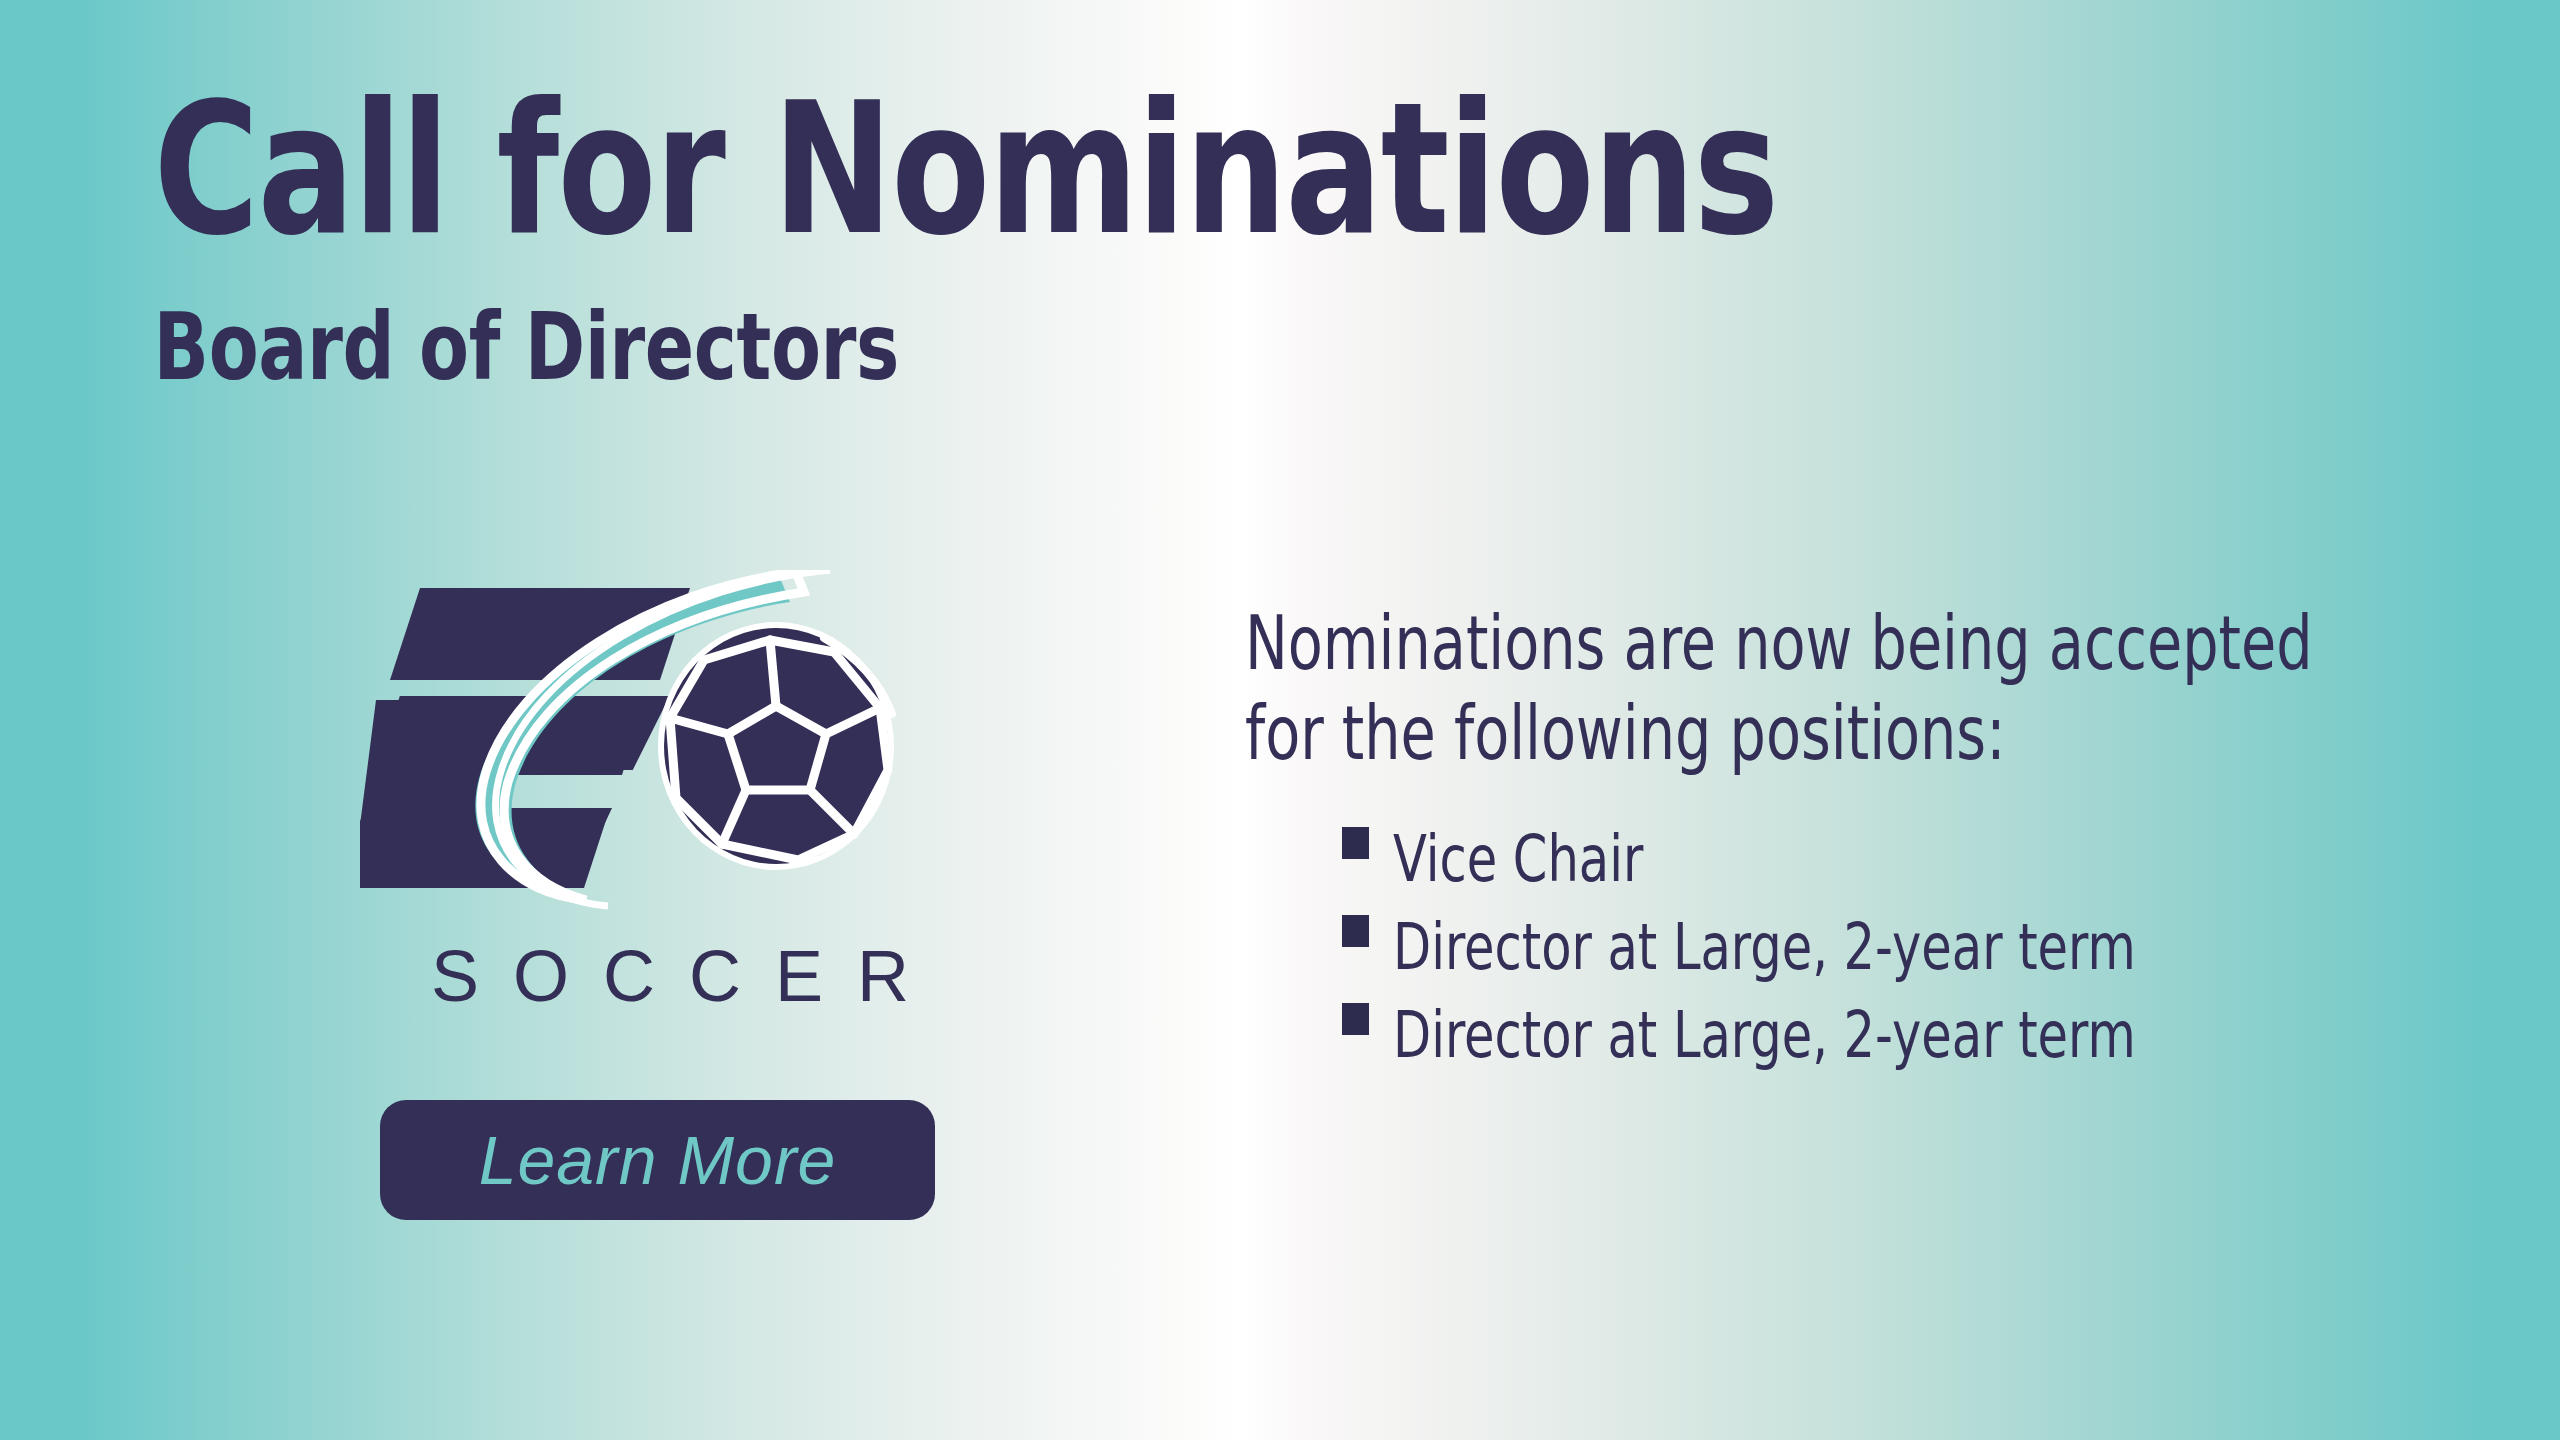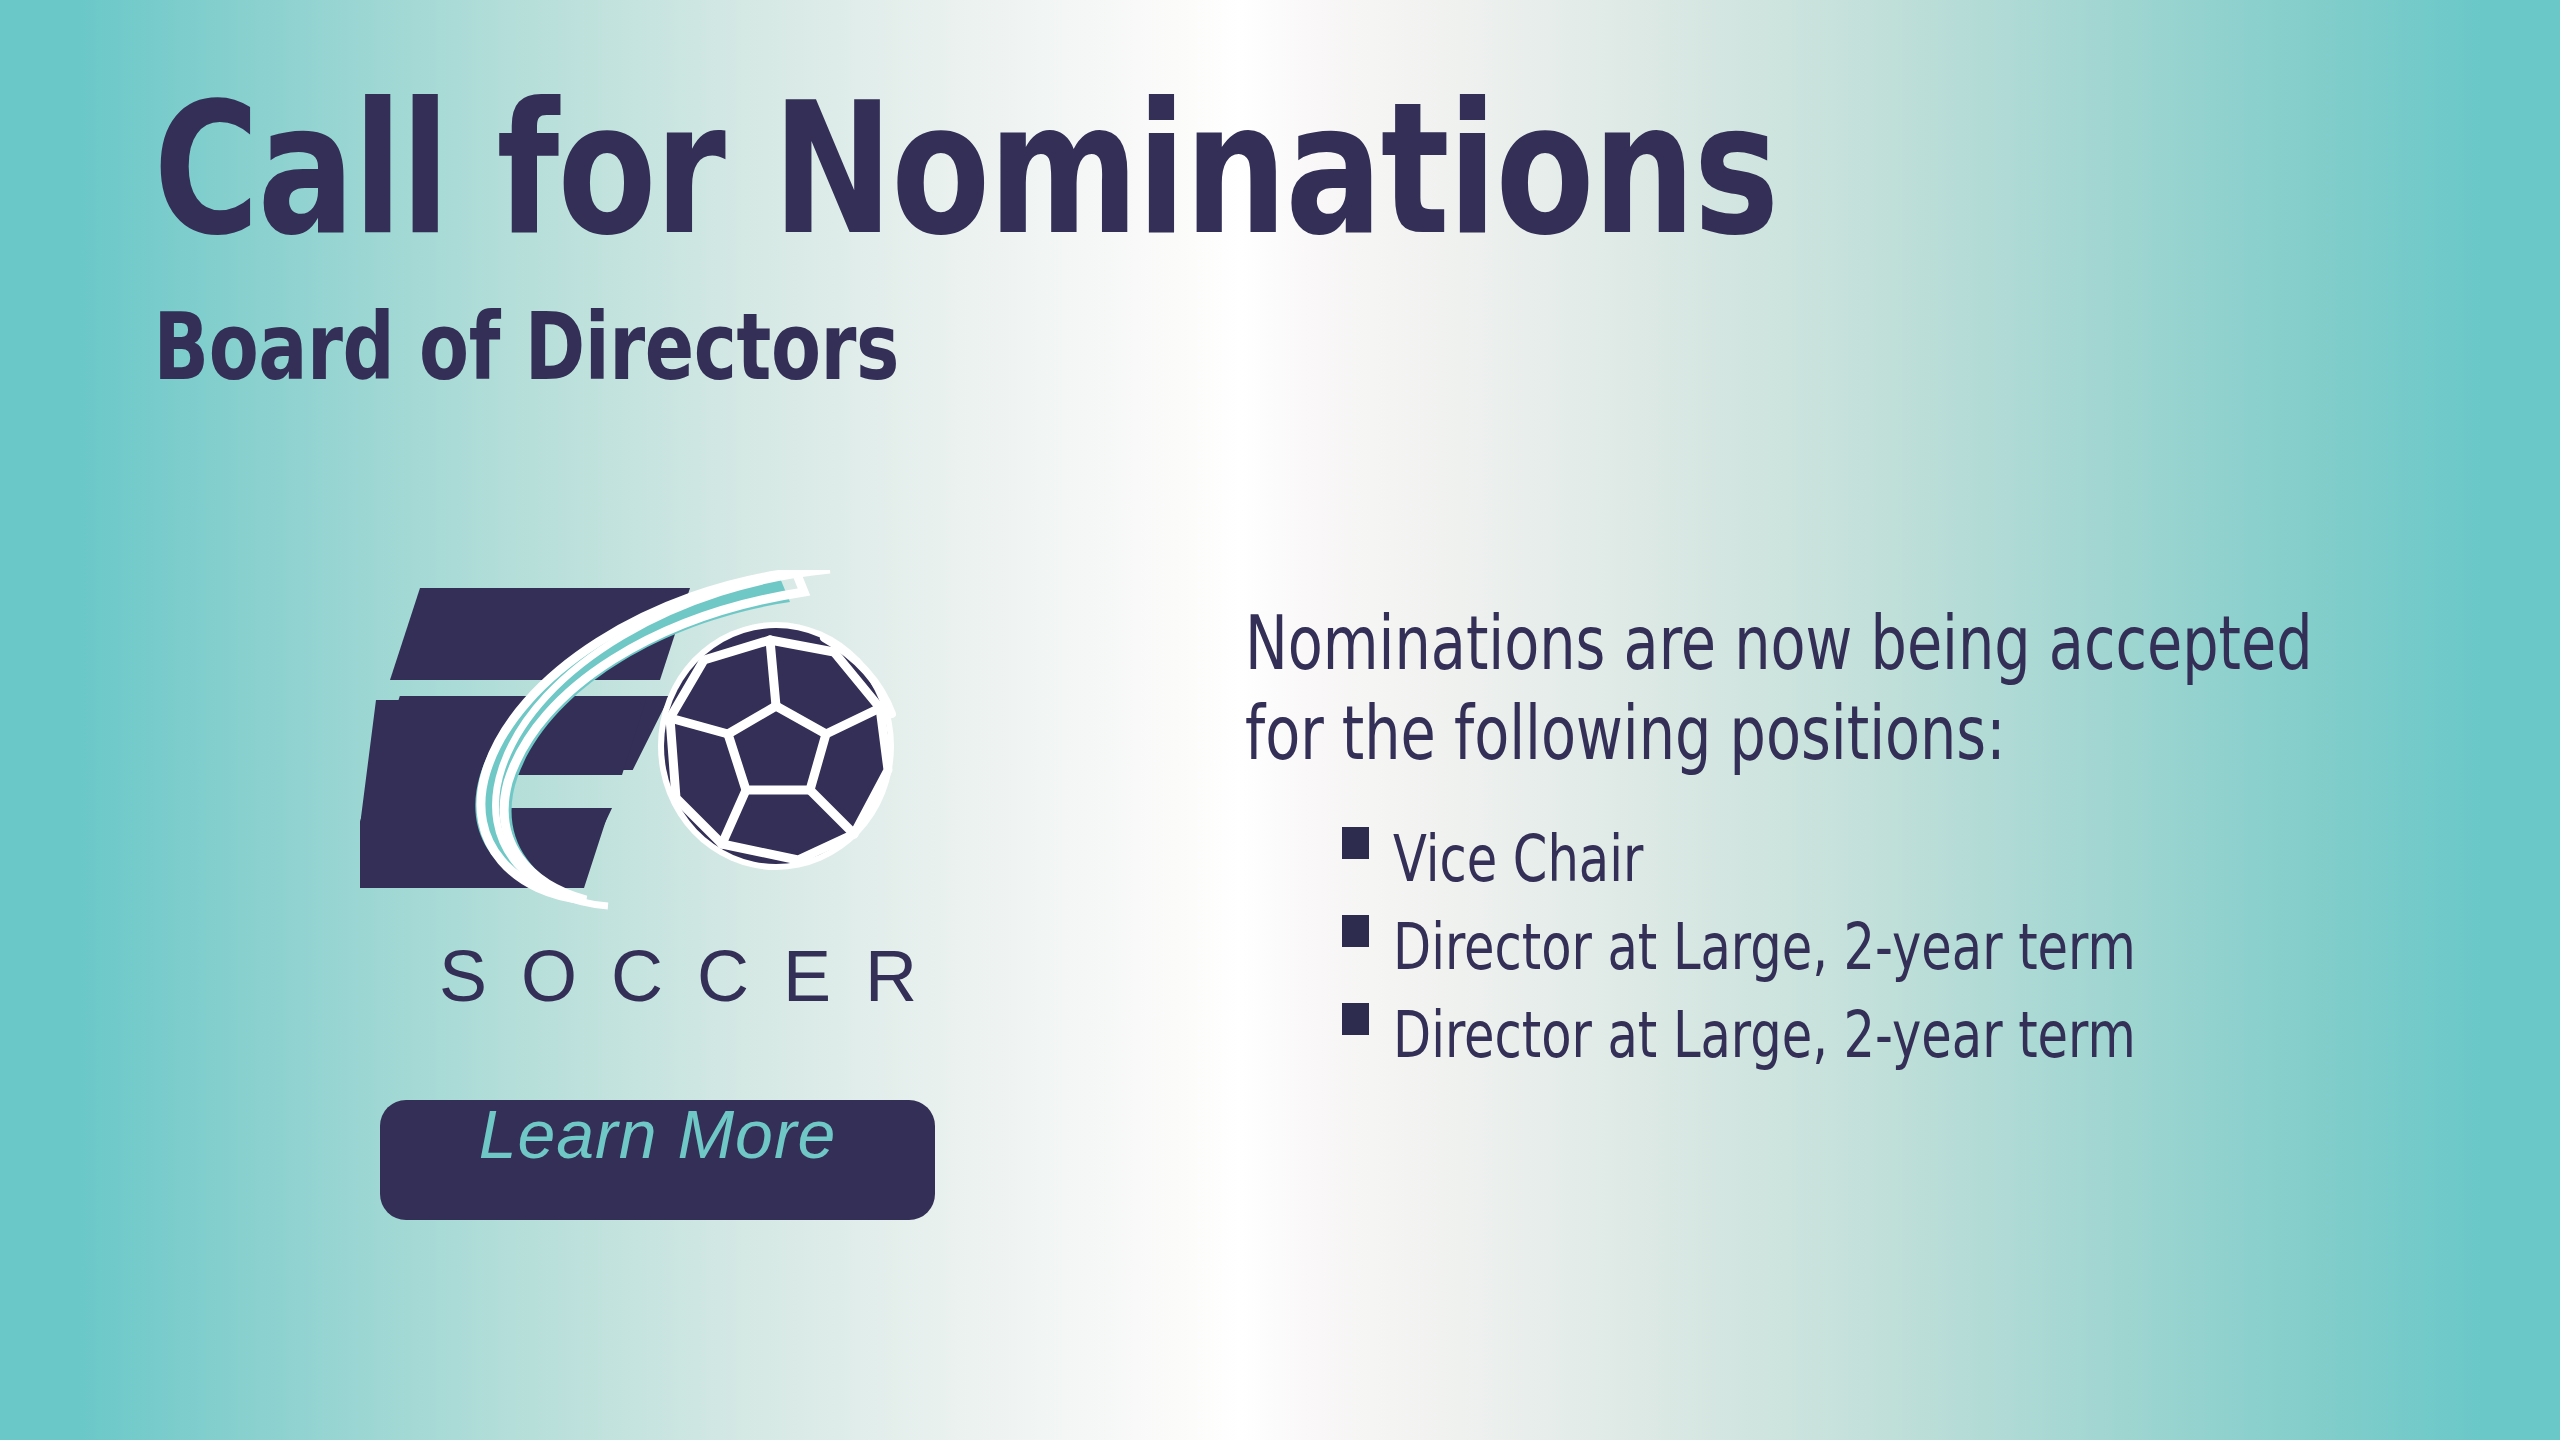--- a/index.html
+++ b/index.html
@@ -83,21 +83,21 @@
   }
   .logo-mark {
     position: absolute;
     left: 0;
     top: 0;
     width: 660px;
     height: 340px;
   }
   .logo-wordmark {
     position: absolute;
-    left: 8px;
+    left: 0;
     top: 370px;
     width: 620px;
     text-align: center;
     color: #332F56;
     font-family: "Liberation Sans", sans-serif;
     font-weight: 400;
     font-size: 72px;
     letter-spacing: 34px;
     text-indent: 34px;
     line-height: 1;
@@ -105,20 +105,21 @@
   .learn-more-btn {
     position: absolute;
     left: 20px;
     top: 530px;
     width: 555px;
     height: 120px;
     background: #332F56;
     border-radius: 26px;
     border: none;
     display: flex;
+    align-items: center;
     justify-content: center;
     cursor: pointer;
     padding: 0;
   }
   .learn-more-btn .lm-label {
     color: #6FC8C6;
     font-family: "Liberation Sans", sans-serif;
     font-style: italic;
     font-weight: 400;
     font-size: 68px;

